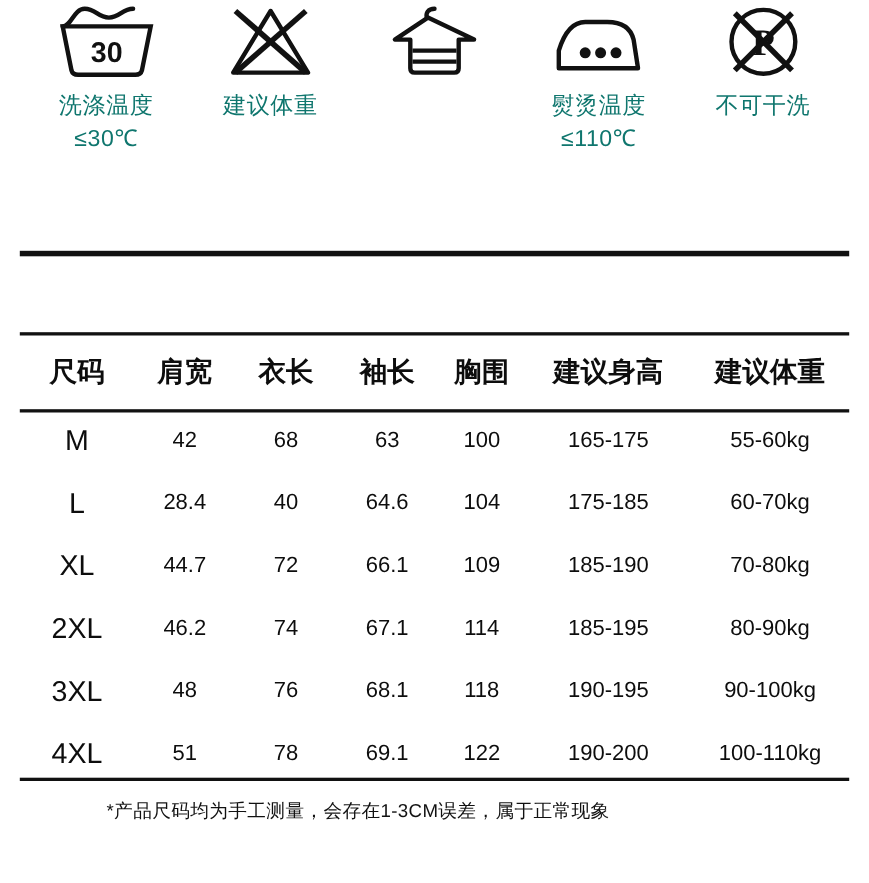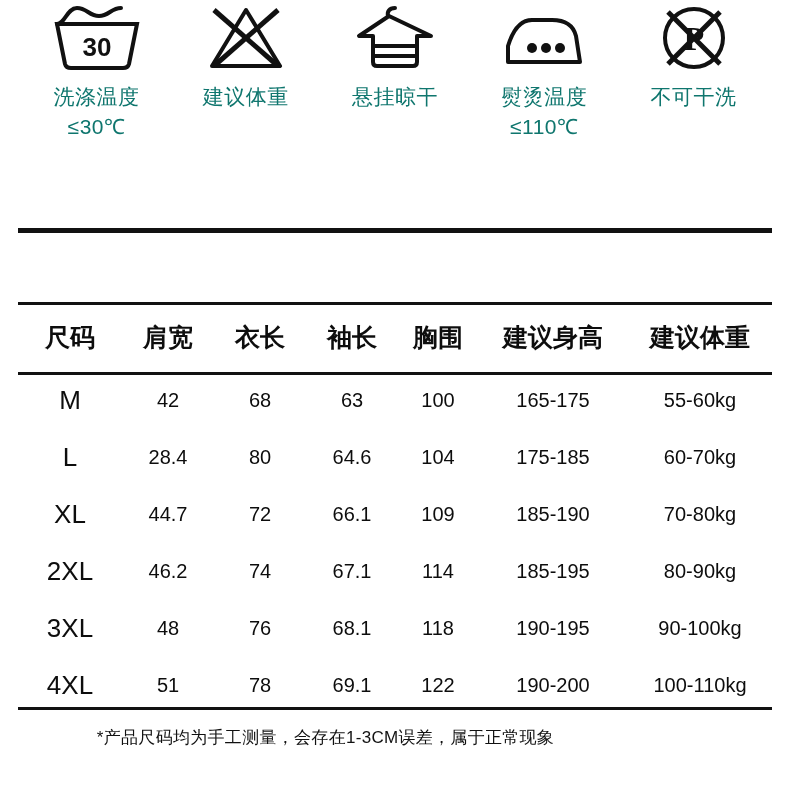--- a/index.html
+++ b/index.html
@@ -170,23 +170,20 @@
     </div>
 
     <div class="care-item">
       <div class="care-icon">
         <svg width="104" height="70" viewBox="0 0 104 70">
           <path d="M52 6 C46 6 44 10 45 14" fill="none" stroke="#111" stroke-width="4" stroke-linecap="round"></path>
           <path d="M46 14 L16 34 L30 34 L30 60 Q30 64 34 64 L70 64 Q74 64 74 60 L74 34 L88 34 Z" fill="none" stroke="#111" stroke-width="4" stroke-linejoin="round"></path>
           <line x1="32" y1="44" x2="72" y2="44" stroke="#111" stroke-width="4"></line>
           <line x1="32" y1="54" x2="72" y2="54" stroke="#111" stroke-width="4"></line>
         </svg>
-      </div>
-      <div class="care-label">
-        <div>悬挂晾干</div>
       </div>
     </div>
 
     <div class="care-item">
       <div class="care-icon">
         <svg width="104" height="70" viewBox="0 0 104 70">
           <path d="M16 60 L88 60 L84 34 Q80 18 60 18 L40 18 Q24 18 16 44 Z" fill="none" stroke="#111" stroke-width="4" stroke-linejoin="round"></path>
           <circle cx="40" cy="46" r="5" fill="#111"></circle>
           <circle cx="54" cy="46" r="5" fill="#111"></circle>
           <circle cx="68" cy="46" r="5" fill="#111"></circle>
@@ -248,21 +245,21 @@
           <td>42</td>
           <td>68</td>
           <td>63</td>
           <td>100</td>
           <td>165-175</td>
           <td>55-60kg</td>
         </tr>
         <tr class="body-row">
           <td class="size-cell">L</td>
           <td>28.4</td>
-          <td>80</td>
+          <td>40</td>
           <td>64.6</td>
           <td>104</td>
           <td>175-185</td>
           <td>60-70kg</td>
         </tr>
         <tr class="body-row">
           <td class="size-cell">XL</td>
           <td>44.7</td>
           <td>72</td>
           <td>66.1</td>

